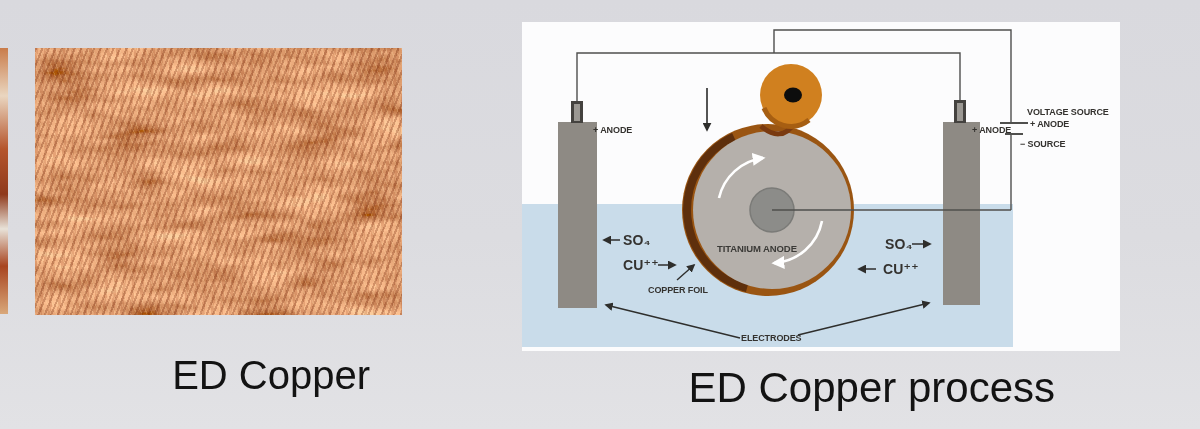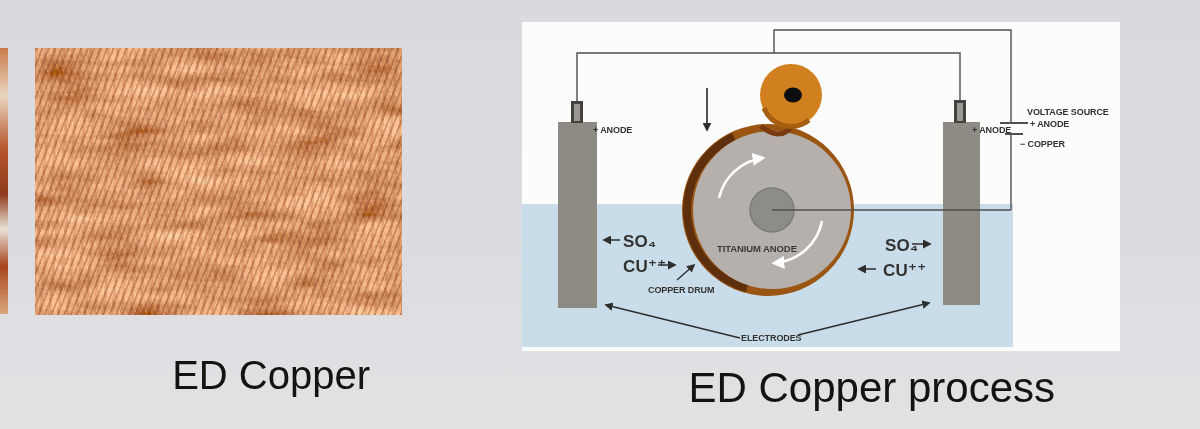--- a/index.html
+++ b/index.html
@@ -33,21 +33,21 @@
   
   .diagram{
     position:absolute;left:522px;top:22px;width:598px;height:329px;
     background:#fcfcfd;
   }
   .diagram svg.layer{position:absolute;left:0;top:0;}
   .lbl{
     position:absolute;color:#34322f;font-weight:bold;font-size:9px;
     letter-spacing:-0.1px;white-space:nowrap;line-height:1.15;text-align:center;
   }
-  .ion{font-size:17px;letter-spacing:.2px;}
+  .ion{font-size:14px;letter-spacing:.2px;}
 </style>
 </head>
 <body>
 
 <div class="page">
 
   <div class="edge-sliver"></div>
 
   <div class="photo">
     <svg width="367" height="267">
@@ -139,25 +139,25 @@
 
       <line x1="155" y1="258" x2="172" y2="243" stroke="#2e2e2c" stroke-width="1.4" marker-end="url(#ahd)"></line>
       <line x1="218" y1="316" x2="84" y2="283" stroke="#2e2e2c" stroke-width="1.4" marker-end="url(#ahd)"></line>
       <line x1="276" y1="313" x2="407" y2="281" stroke="#2e2e2c" stroke-width="1.4" marker-end="url(#ahd)"></line>
     </svg>
 
     <span class="lbl" style="left:71px;top:103px;">+ ANODE</span>
     <span class="lbl" style="left:450px;top:103px;">+ ANODE</span>
     <span class="lbl" style="left:505px;top:85px;">VOLTAGE SOURCE</span>
     <span class="lbl" style="left:508px;top:97px;">+ ANODE</span>
-    <span class="lbl" style="left:498px;top:117px;">− COPPER</span>
+    <span class="lbl" style="left:498px;top:117px;">− SOURCE</span>
 
     <span class="lbl ion" style="left:101px;top:210px;">SO₄</span>
     <span class="lbl ion" style="left:101px;top:235px;">CU⁺⁺</span>
     <span class="lbl ion" style="left:363px;top:214px;">SO₄</span>
     <span class="lbl ion" style="left:361px;top:239px;">CU⁺⁺</span>
 
-    <span class="lbl" style="left:126px;top:263px;">COPPER DRUM</span>
+    <span class="lbl" style="left:126px;top:263px;">COPPER FOIL</span>
     <span class="lbl" style="left:219px;top:311px;">ELECTRODES</span>
     <span class="lbl" style="left:195px;top:222px;width:74px;text-align:center;font-size:9.5px;color:#3b3a37;">TITANIUM ANODE</span>
   </div>
 
 </div>
 
 </body></html>

